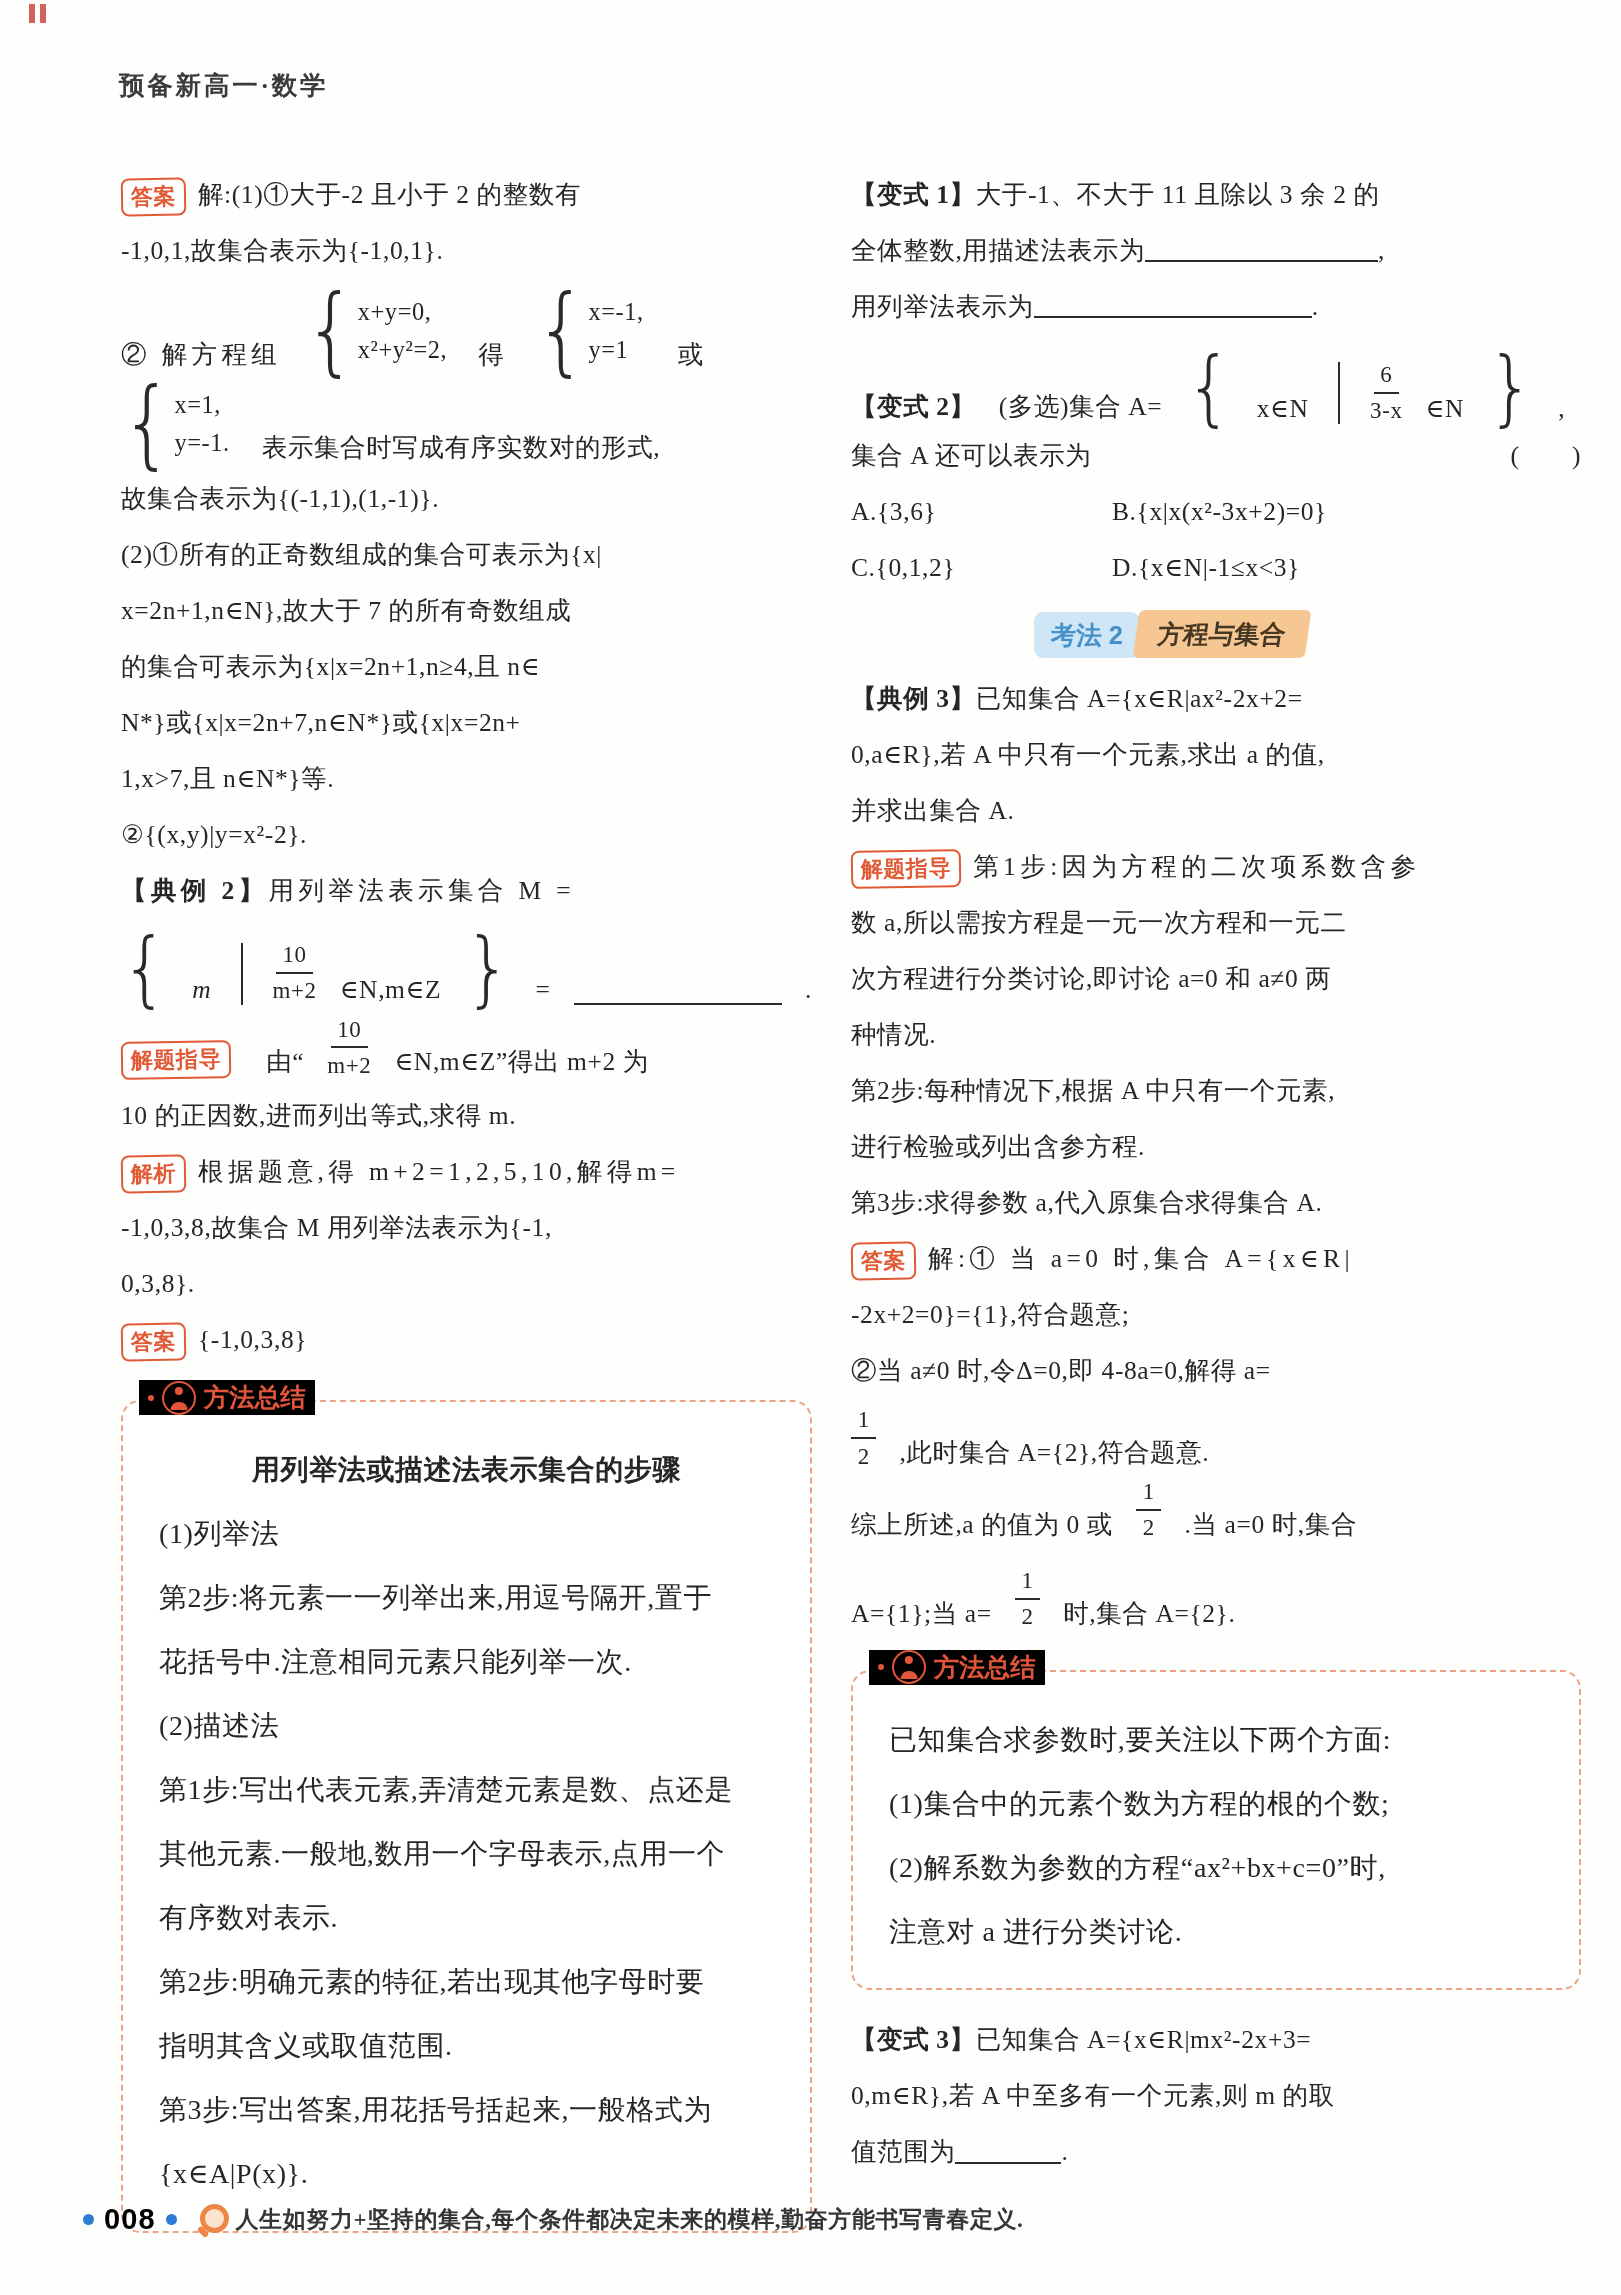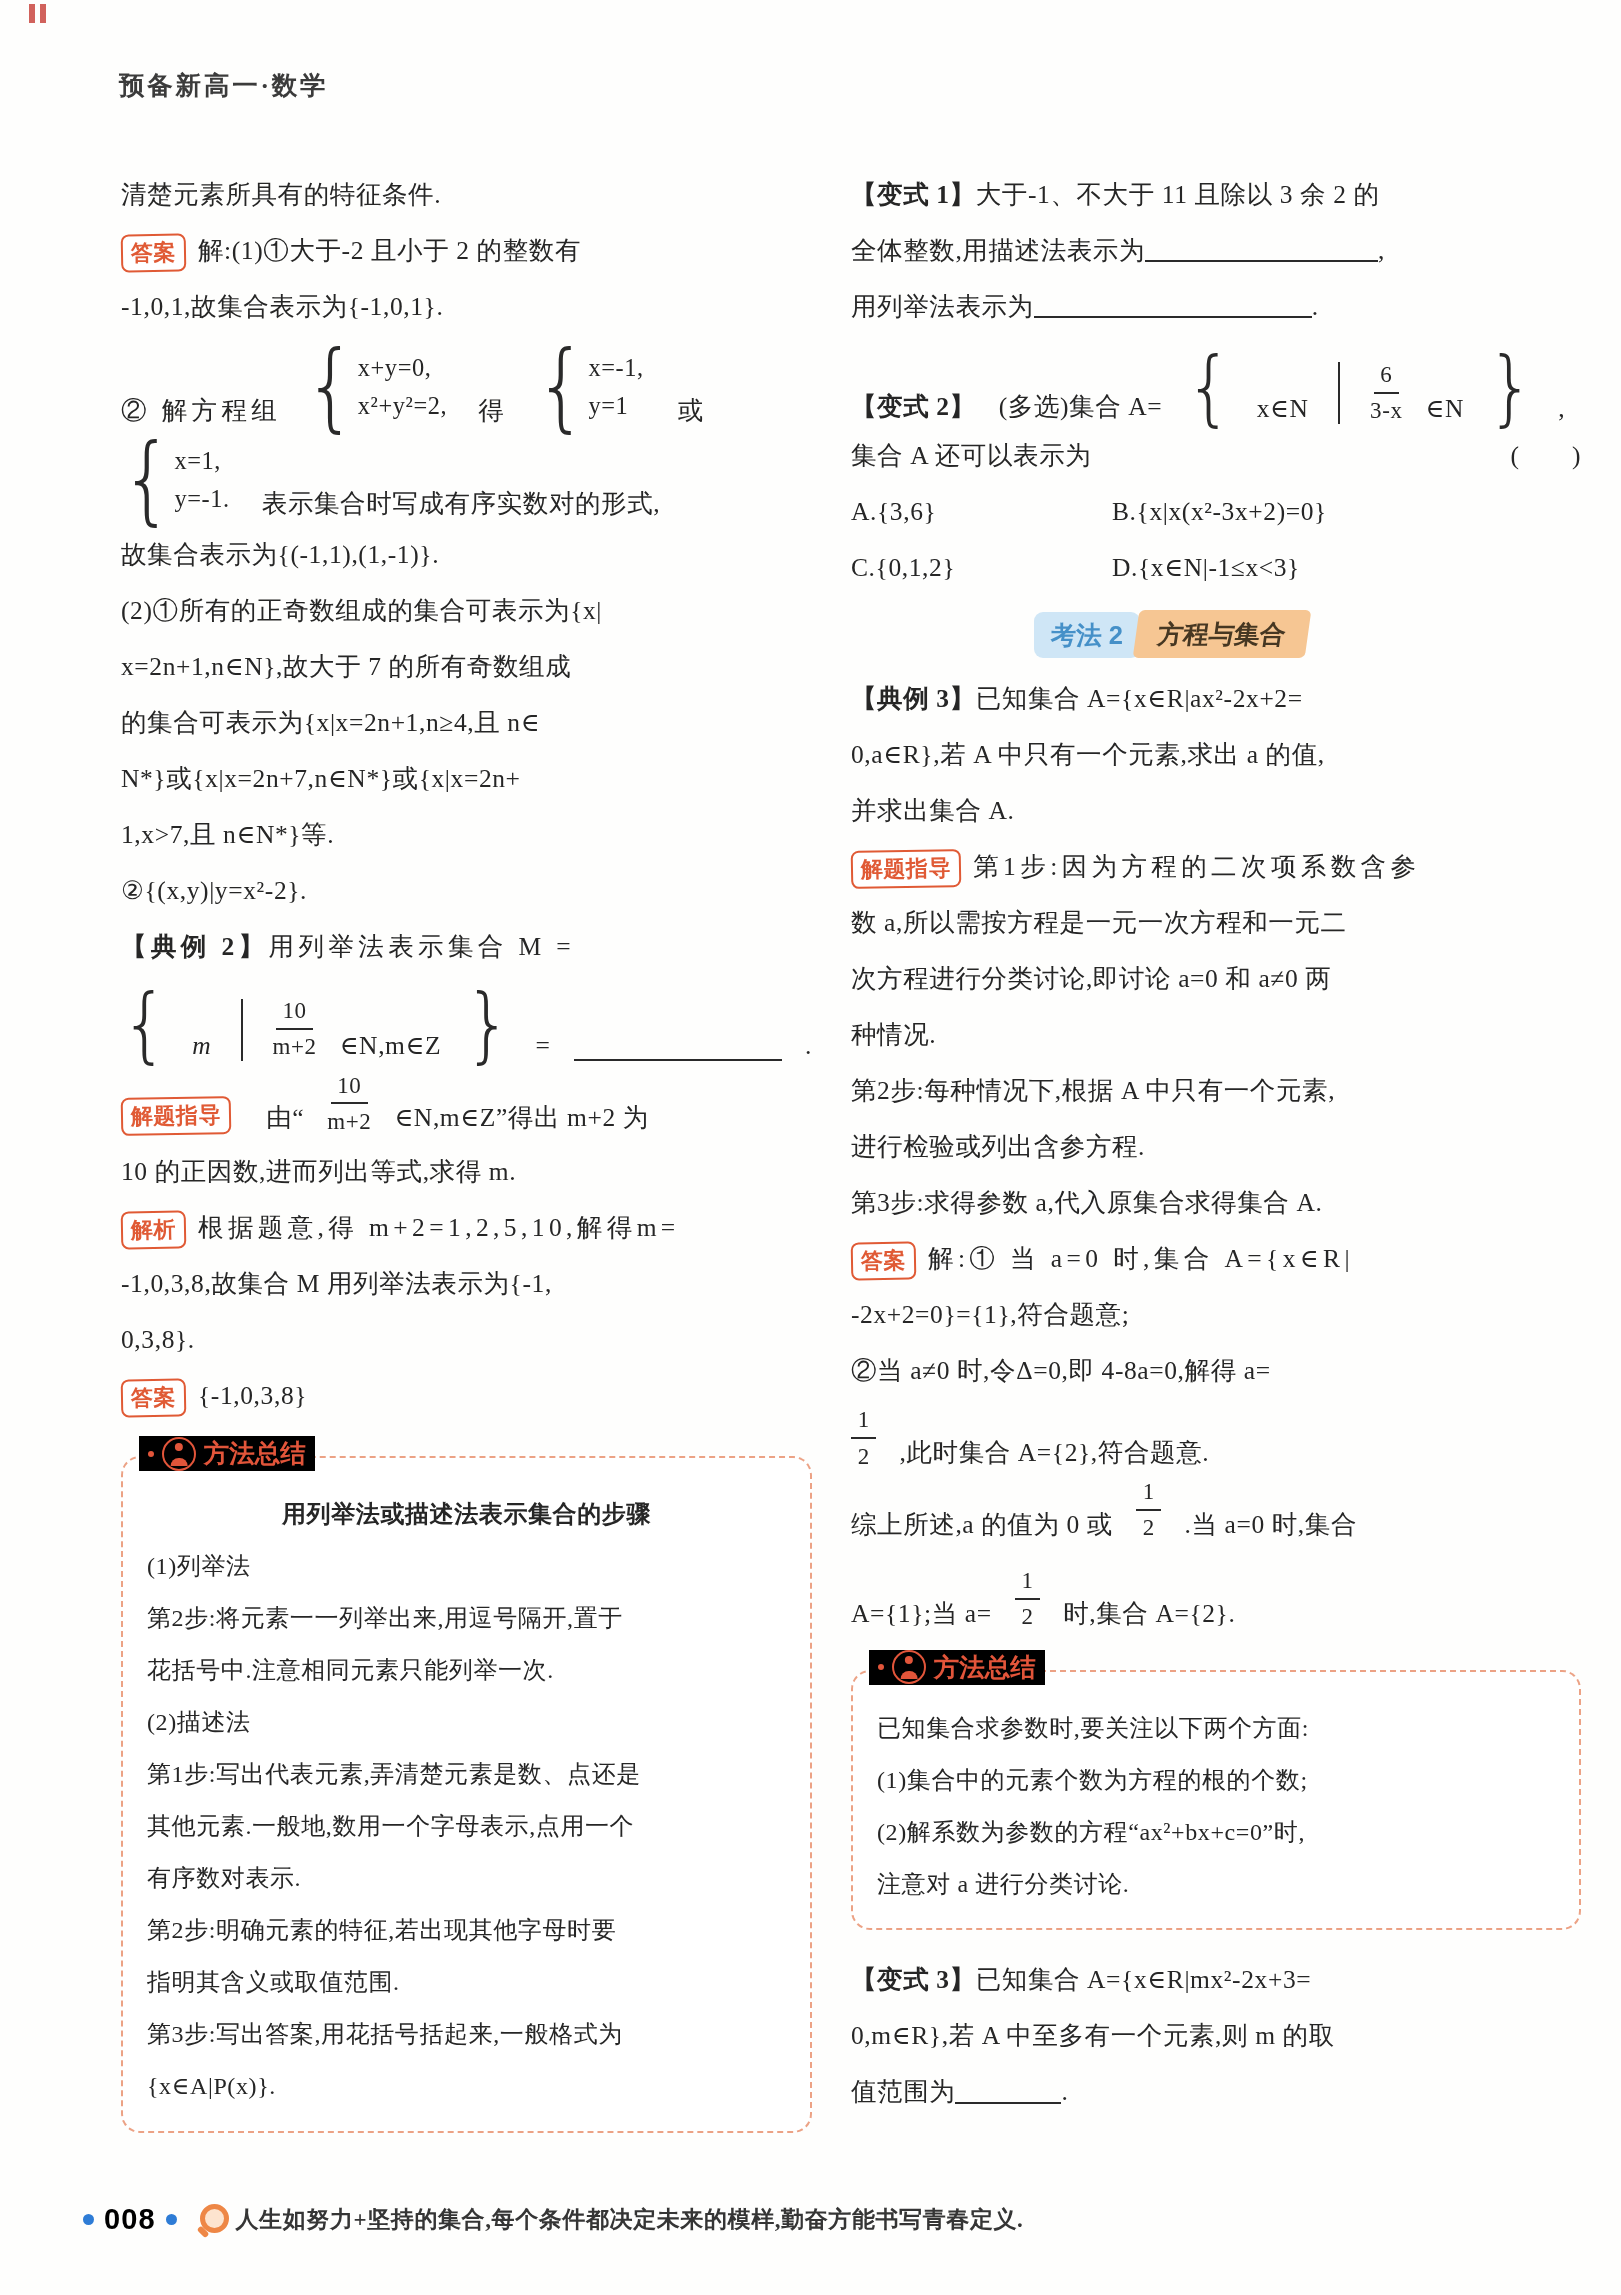--- a/index.html
+++ b/index.html
@@ -33,21 +33,21 @@
         padding:28px 20px 16.7px 20px;background:#fff;}
   .mbox-head{position:absolute;top:-22px;left:15.5px;background:#000000;padding:0 9px;
              display:flex;align-items:center;gap:7.8px;}
   .reddot{width:6.7px;height:6.7px;border-radius:50%;background:#e2553a;}
   .person-icon{position:relative;width:30px;height:30px;border:2.2px solid #e2553a;border-radius:50%;display:inline-block;}
   .person-icon::before{content:"";position:absolute;top:3.9px;left:50%;transform:translateX(-50%);
              width:8.3px;height:8.3px;border-radius:50%;background:#e2553a;}
   .person-icon::after{content:"";position:absolute;bottom:2.8px;left:50%;transform:translateX(-50%);
              width:16.7px;height:7.8px;border-radius:8.3px 8.3px 0 0;background:#e2553a;}
   .mtitle{font-size:25.5px;color:#e2553a;font-weight:700;font-family:"Liberation Sans","DejaVu Sans",sans-serif;}
-  .mline{margin:4px;font-size:24px;line-height:48px;letter-spacing:0.6px;white-space:nowrap;}
+  .mline{margin:16px;font-size:28px;line-height:48px;letter-spacing:0.6px;white-space:nowrap;}
   .mcenter{text-align:center;font-weight:700;}
   .kaofa{display:flex;align-items:flex-end;margin:14.4px 0 12.2px 183px;
          font-family:"Liberation Sans","DejaVu Sans",sans-serif;}
   .kaofa-num{background:#cfe6f6;color:#4590c8;font-weight:700;font-size:25.5px;
              padding:5.6px 16.7px;border-radius:9px;}
   .kaofa-name{background:#f6c693;color:#463722;font-weight:700;font-size:25.5px;
              padding:6.7px 22px;border-radius:5.6px;transform:skewX(-8deg);margin-left:-3.3px;}
   .opts{display:flex;font-size:25.5px;letter-spacing:0.6px;line-height:56px;white-space:nowrap;}
   .opts .o1{width:261px;}
   .paren-row{display:flex;justify-content:space-between;}
@@ -67,21 +67,20 @@
 <div class="page">
 
   <div class="corner">
       <span></span>
       <span></span>
     </div>
   <div class="pheader">预备新高一·数学</div>
 
   <div class="col left">
 
-    <p class="line">清楚元素所具有的特征条件.</p>
 
     <p class="line">
       <span class="tag">答案</span><span>解:(1)①大于-2 且小于 2 的整数有</span>
     </p>
     <p class="line">-1,0,1,故集合表示为{-1,0,1}.</p>
 
     <div class="flexline" style="margin:10px 0;">
       <span class="spread">② 解方程组</span>
       <span class="case">
         <span class="brace b2">{</span>

